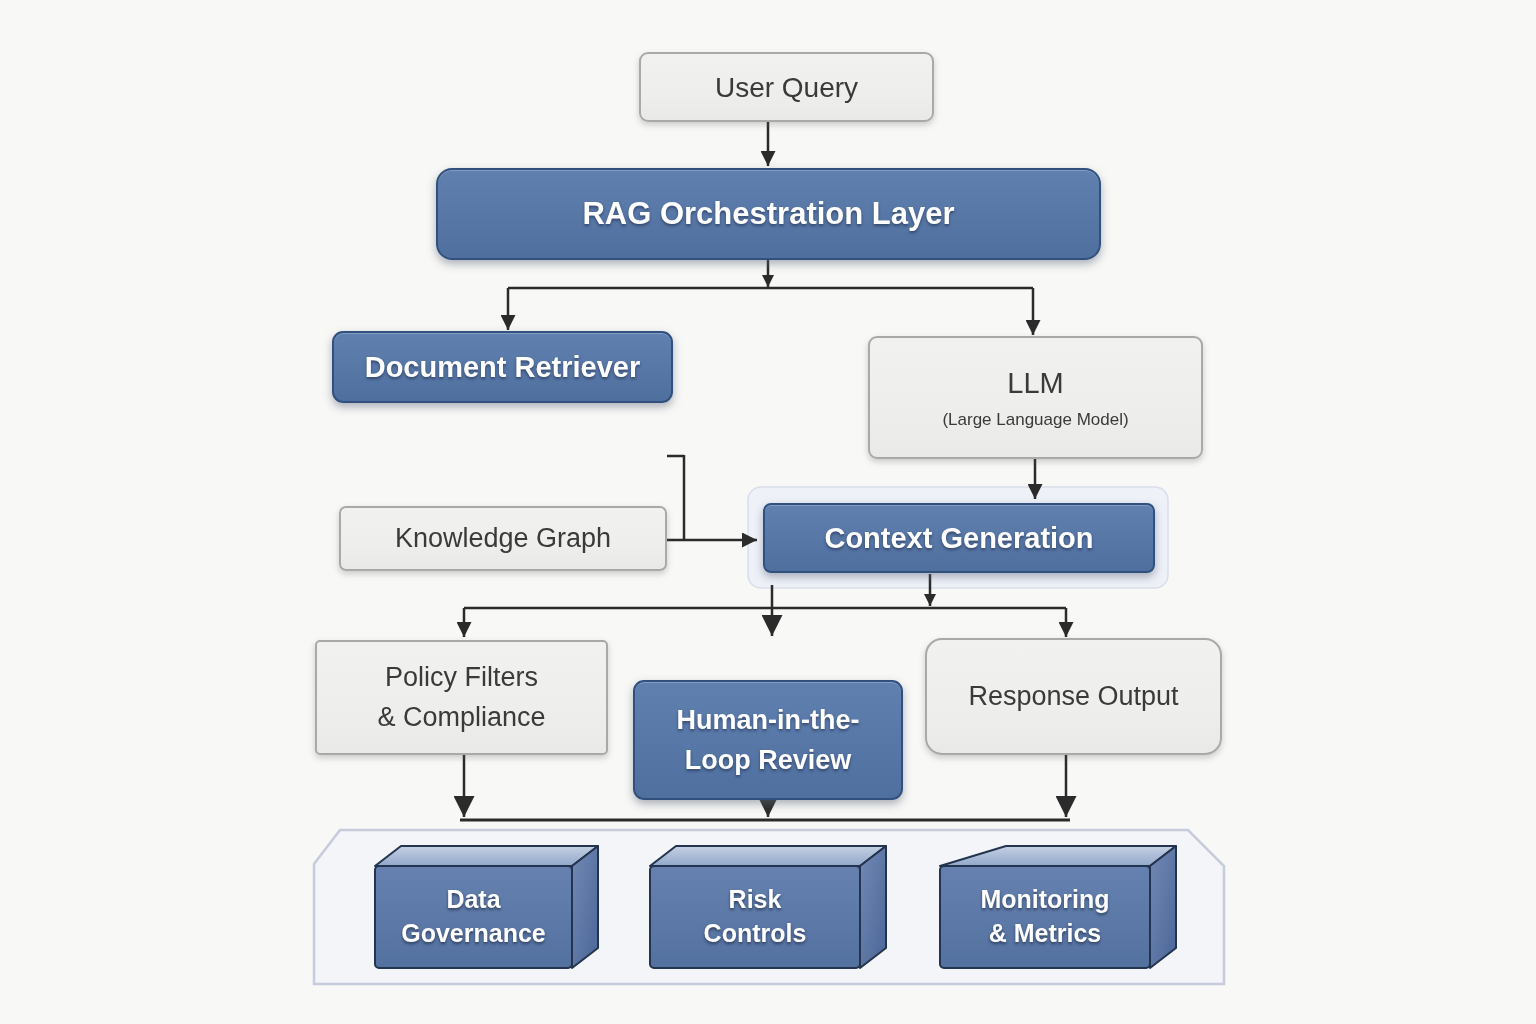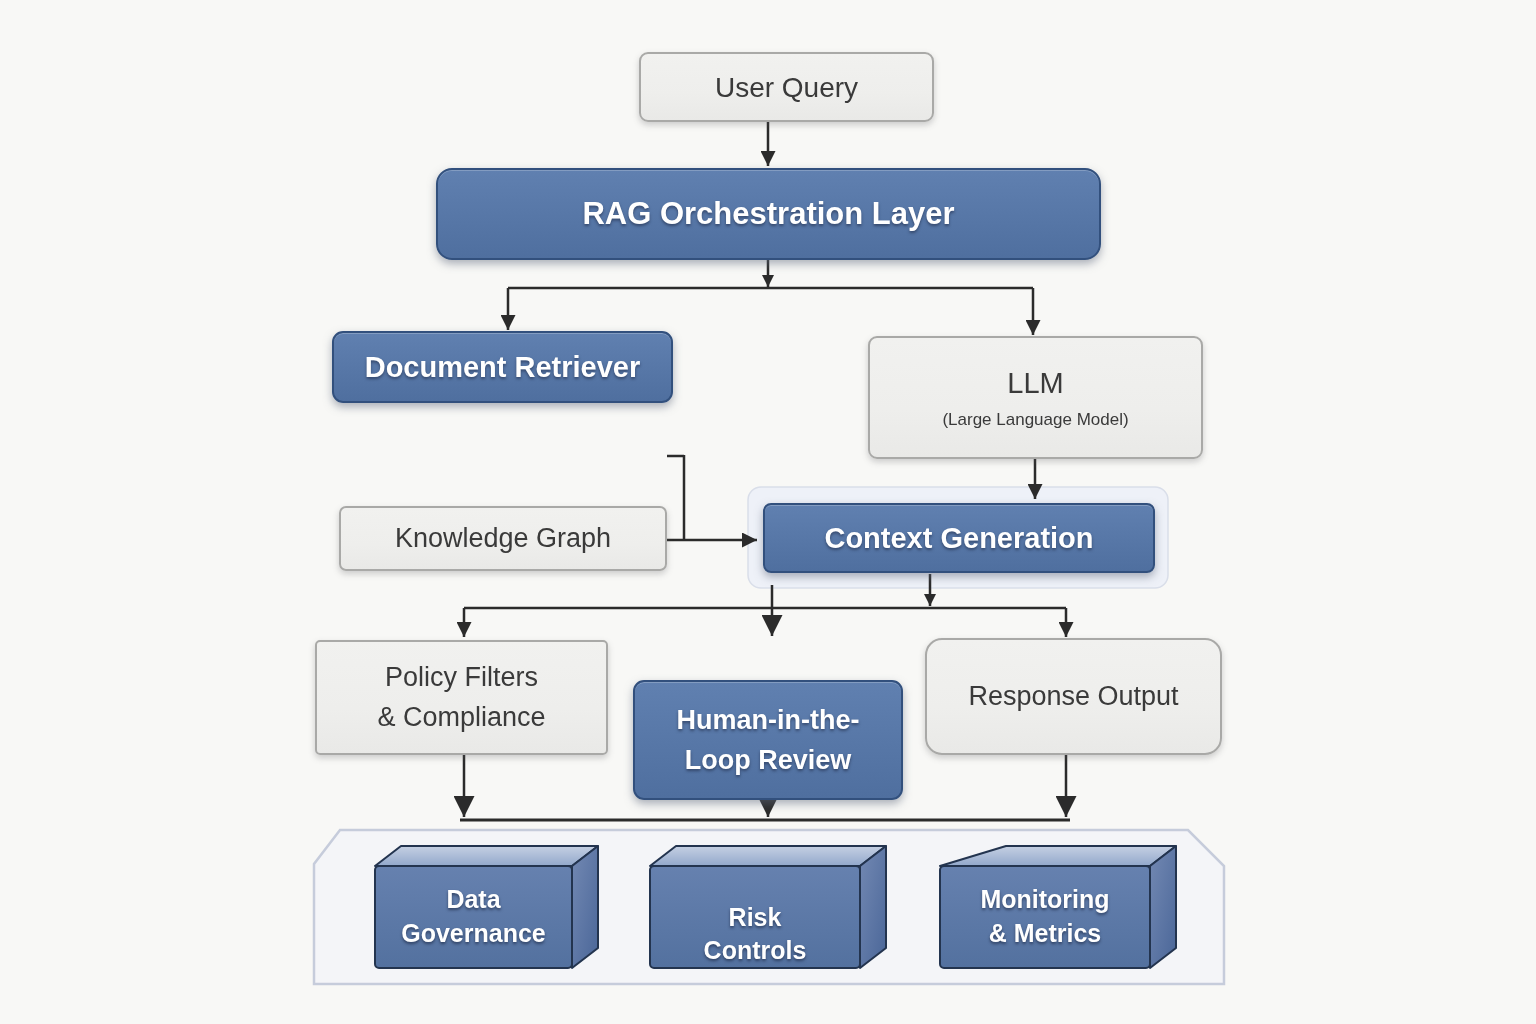--- a/index.html
+++ b/index.html
@@ -162,21 +162,21 @@
     <span>Response Output</span>
   </div>
 
   <div class="label-3d" style="left:375px;top:866px;width:197px;height:102px;">
     <div>
       <div>Data</div>
       <div>Governance</div>
     </div>
   </div>
 
-  <div class="label-3d" style="left:650px;top:866px;width:210px;height:102px;align-items:flex-end;">
+  <div class="label-3d" style="left:650px;top:866px;width:210px;height:102px;">
     <div>
       <div>Risk</div>
       <div>Controls</div>
     </div>
   </div>
 
   <div class="label-3d" style="left:940px;top:866px;width:210px;height:102px;">
     <div>
       <div>Monitoring</div>
       <div>&amp; Metrics</div>

